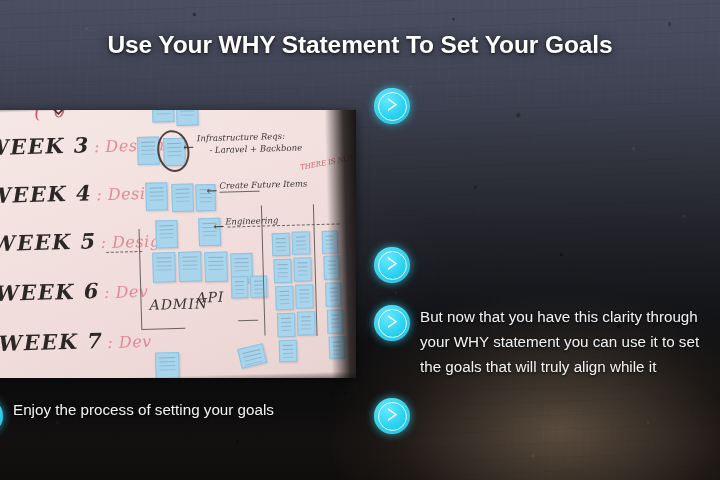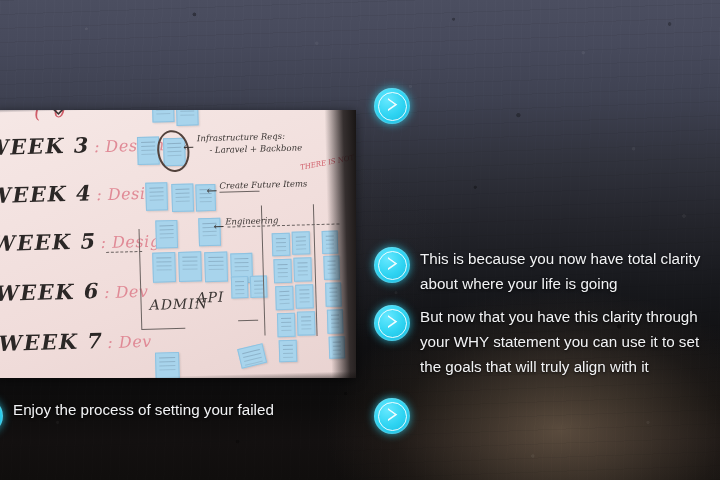--- a/index.html
+++ b/index.html
@@ -314,48 +314,47 @@
       <div class="linev" style="left:324px; top:108px; height:132px;"></div>
       <div class="dashed" style="left:238px; top:128px; width:112px;"></div>
       <div class="lineh" style="left:246px; top:222px; width:20px;"></div>
 
       <div class="wb-dark-t"></div>
       <div class="wb-dark-r"></div>
       <div class="wb-dark-b"></div>
     </div>
   </div>
 
+  <div id="title">Use Your WHY Statement To Set Your Goals</div>
 
   <div class="bullet" id="b1">
     <div class="bicon">
         <span class="tri"></span>
       </div>
   </div>
 
   <div class="bullet" id="b2">
     <div class="bicon">
         <span class="tri"></span>
       </div>
-    <div class="btext">This is because you now have total clarity
-about where your life is going</div>
   </div>
 
   <div class="bullet" id="b3">
     <div class="bicon">
         <span class="tri"></span>
       </div>
     <div class="btext">But now that you have this clarity through
 your WHY statement you can use it to set
-the goals that will truly align with it</div>
+the goals that will truly align while it</div>
   </div>
 
   <div class="bullet" id="b4">
     <div class="bicon">
         <span class="tri"></span>
       </div>
   </div>
 
   <div class="bullet" id="b5">
     <div class="bicon"></div>
-    <div class="btext">Enjoy the process of setting your failed</div>
+    <div class="btext">Enjoy the process of setting your goals</div>
   </div>
 
 </div>
 
 </body></html>

